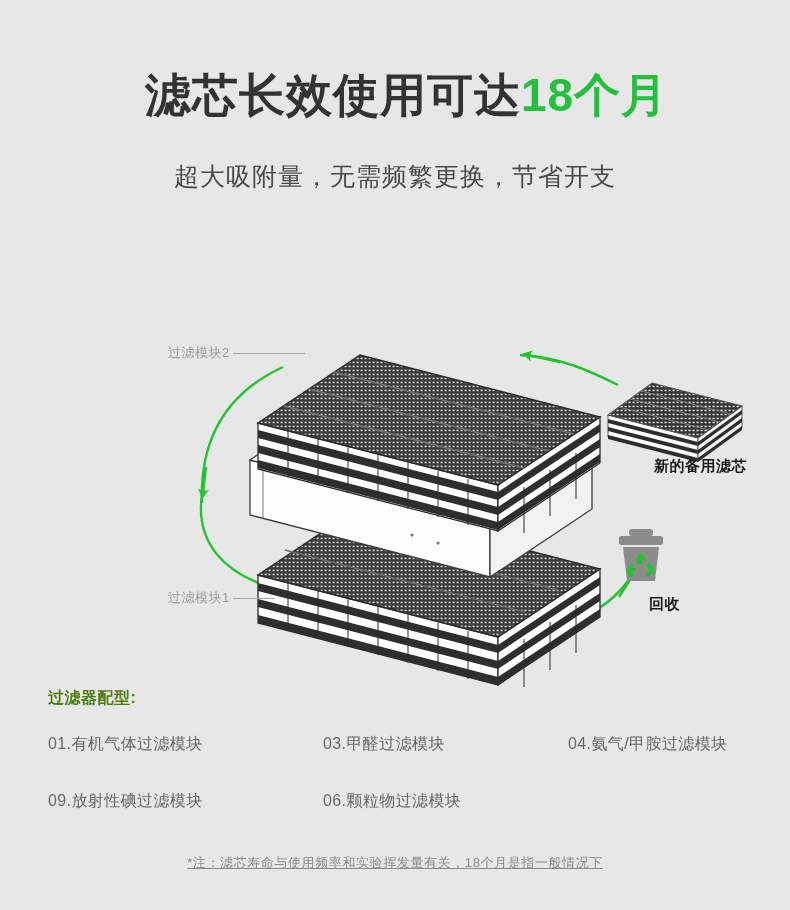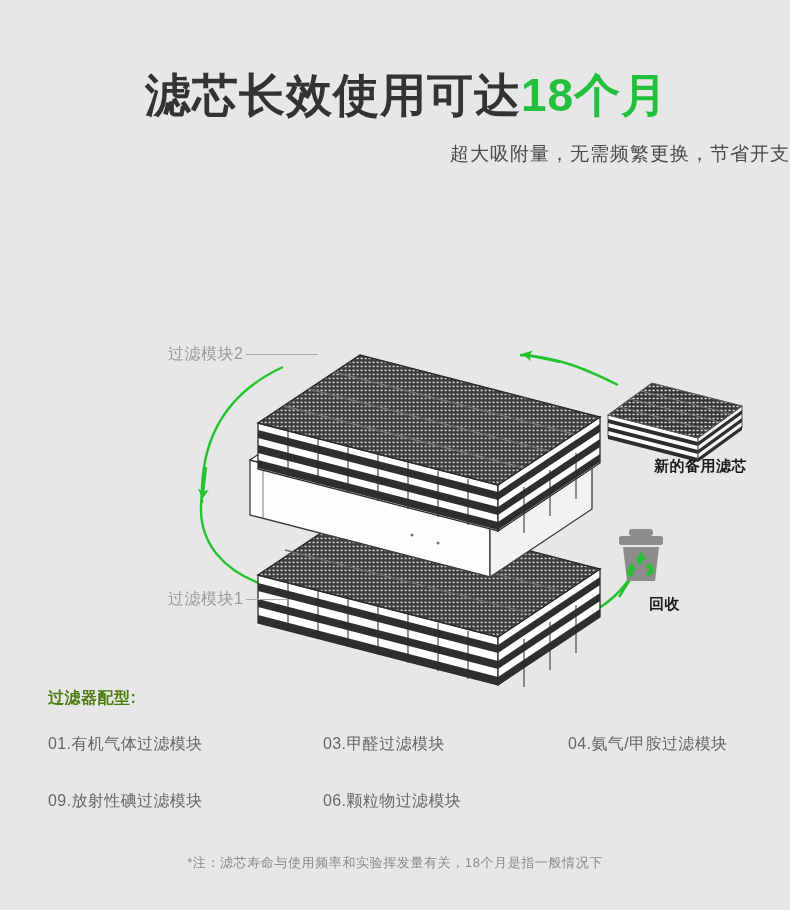--- a/index.html
+++ b/index.html
@@ -37,27 +37,26 @@
     letter-spacing: 1px;
     color: #333333;
     line-height: 1.12;
     white-space: nowrap;
     padding-left: 23px;
   }
   .headline .hl-accent {
     color: #22c03c;
   }
   .subhead {
-    margin-top: 19px;
-    font-size: 19px;
+    margin-top: 38px;
+    font-size: 25px;
     color: #4a4a4a;
     letter-spacing: 1px;
     font-weight: normal;
     white-space: nowrap;
-    text-align: right;
   }
 
   
   .stage {
     position: absolute;
     top: 245px;
     left: 0;
     width: 790px;
     height: 410px;
   }
@@ -65,21 +64,21 @@
     position: absolute;
     top: 0; left: 0;
     width: 790px;
     height: 410px;
     overflow: visible;
   }
 
   
   .leader {
     position: absolute;
-    font-size: 16px;
+    font-size: 13px;
     color: #9a9a9a;
     letter-spacing: 0.5px;
     white-space: nowrap;
   }
   .leader .lead-line {
     display: inline-block;
     height: 1px;
     background: #a8a8a8;
     vertical-align: middle;
     margin-left: 3px;
@@ -160,20 +159,21 @@
   .footnote {
     position: absolute;
     left: 0;
     top: 854px;
     width: 790px;
     text-align: center;
     font-size: 13px;
     color: #8a8a8a;
     letter-spacing: 0.6px;
     white-space: nowrap;
+    text-decoration: underline;
   }
 </style>
 </head>
 <body>
 
 <div class="page">
 
   <div class="header">
     <div class="headline"><span>滤芯长效使用可达</span><span class="hl-accent">18个月</span></div>
     <div class="subhead">超大吸附量，无需频繁更换，节省开支</div>

